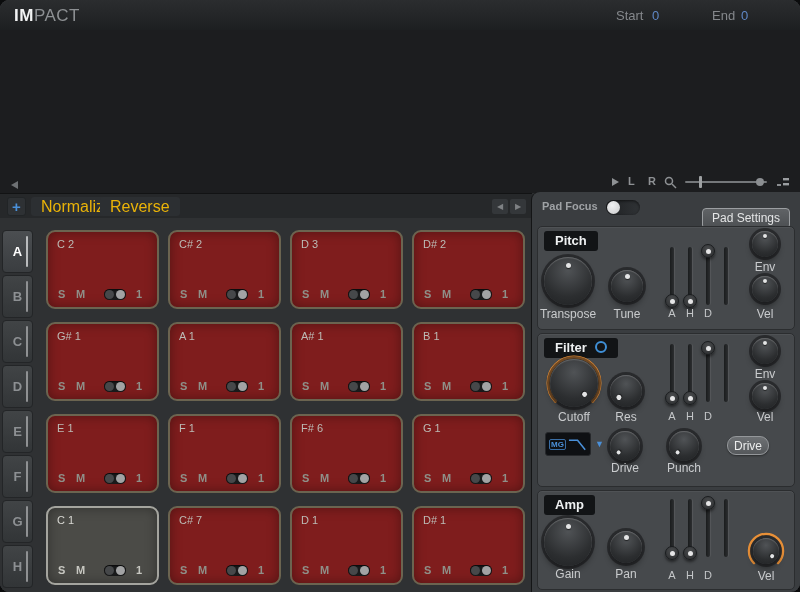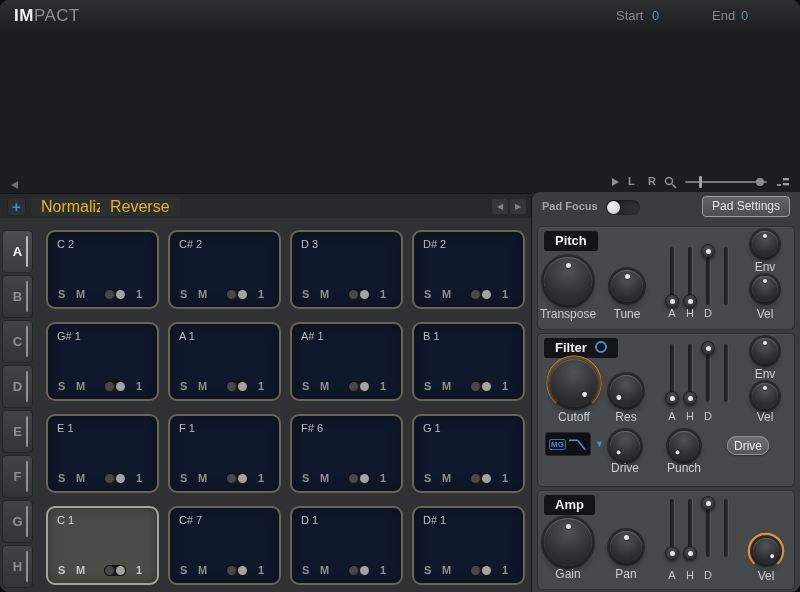--- a/index.html
+++ b/index.html
@@ -39,41 +39,41 @@
   .padarea{position:absolute;left:0;top:218px;width:532px;height:374px;background:#2f3133;}
   .banks{position:absolute;left:2px;top:12px;}
   .bank{position:relative;width:31px;height:43px;margin-bottom:2px;border-radius:4px;
     background:linear-gradient(#414446,#323537);border:1px solid #232527;box-sizing:border-box;
     color:#8d9093;font-size:13px;font-weight:bold;display:flex;align-items:center;justify-content:center;}
   .bank::after{content:"";position:absolute;right:4px;top:5px;bottom:5px;width:2px;border-radius:1px;background:#8f9193;}
   .bank.sel{color:#ffffff;background:linear-gradient(#4b4e51,#3a3d40);}
   .bank.sel::after{background:#b9bbbd;}
   .grid{position:absolute;left:46px;top:12px;display:grid;grid-template-columns:repeat(4,113px);
     grid-auto-rows:79px;column-gap:9px;row-gap:13px;}
-  .pad{position:relative;border-radius:9px;background:#0f172a;border:2px solid #6b6450;box-sizing:border-box;
+  .pad{position:relative;border-radius:9px;background:#7f1d1d;border:2px solid #6b6450;box-sizing:border-box;
     box-shadow:inset 0 0 12px rgba(0,0,0,.35);}
   .pad.selected{background:#4b4b47;border-color:#a4a49e;}
   .pad-note{position:absolute;left:9px;top:6px;font-size:11px;color:#bcbcb6;}
   .pad.selected .pad-note{color:#d9d9d4;}
   .pad-s,.pad-m,.pad-group{position:absolute;bottom:7px;font-size:11px;font-weight:600;color:#8f9089;}
   .pad.selected .pad-s,.pad.selected .pad-m,.pad.selected .pad-group{color:#c7c7c1;}
   .pad-s{left:10px}.pad-m{left:28px}.pad-group{left:88px}
   .pad-toggle{position:absolute;left:56px;bottom:7px;width:22px;height:11px;border-radius:6px;background:#191a1b;
     box-shadow:inset 0 1px 2px rgba(0,0,0,.7);}
   .pad-toggle .tk-l{position:absolute;left:1px;top:1px;width:9px;height:9px;border-radius:50%;background:#46484a;}
   .pad-toggle .tk-r{position:absolute;right:1px;top:1px;width:9px;height:9px;border-radius:50%;background:#a2a3a4;}
   
   .rightpanel{position:absolute;left:532px;top:192px;width:268px;height:400px;background:#3a3d40;
     border-top-left-radius:8px;box-shadow:-1px 0 0 #141516;}
   .pf-label{position:absolute;left:10px;top:8px;font-size:11px;font-weight:bold;color:#9fa2a5;}
   .pf-switch{position:absolute;left:74px;top:8px;width:34px;height:15px;border-radius:8px;
     background:linear-gradient(90deg,#1e2022,#303336);box-shadow:inset 0 1px 3px rgba(0,0,0,.6);}
   .pf-switch i{position:absolute;left:1px;top:1px;width:13px;height:13px;border-radius:50%;
     background:radial-gradient(circle at 40% 35%,#f0f1f2,#c9cacb);}
-  .pf-settings{position:absolute;right:10px;top:4px;height:19px;line-height:19px;padding:0 9px;font-size:12px;
+  .pf-settings{position:absolute;right:10px;top:16px;height:19px;line-height:19px;padding:0 9px;font-size:12px;
     color:#e4e5e6;background:linear-gradient(#606366,#4c4f52);border:1px solid #9b9ea1;border-radius:4px;}
   .section{position:absolute;left:5px;width:258px;background:#46494c;border:1px solid #2b2d2f;border-radius:5px;
     box-sizing:border-box;box-shadow:inset 0 1px 0 rgba(255,255,255,.05);}
   .sec-pitch{top:34px;height:104px;}
   .sec-filter{top:141px;height:154px;}
   .sec-amp{top:298px;height:100px;padding-left:20px;}
   .sec-title{position:absolute;left:6px;top:4px;background:#121416;border-radius:3px;padding:2px 11px 3px;
     font-weight:bold;font-size:13px;color:#eef0f1;}
   .filter-led{display:inline-block;width:8px;height:8px;border:2px solid #3f8fd6;border-radius:50%;
     margin-left:8px;vertical-align:-1px;}

